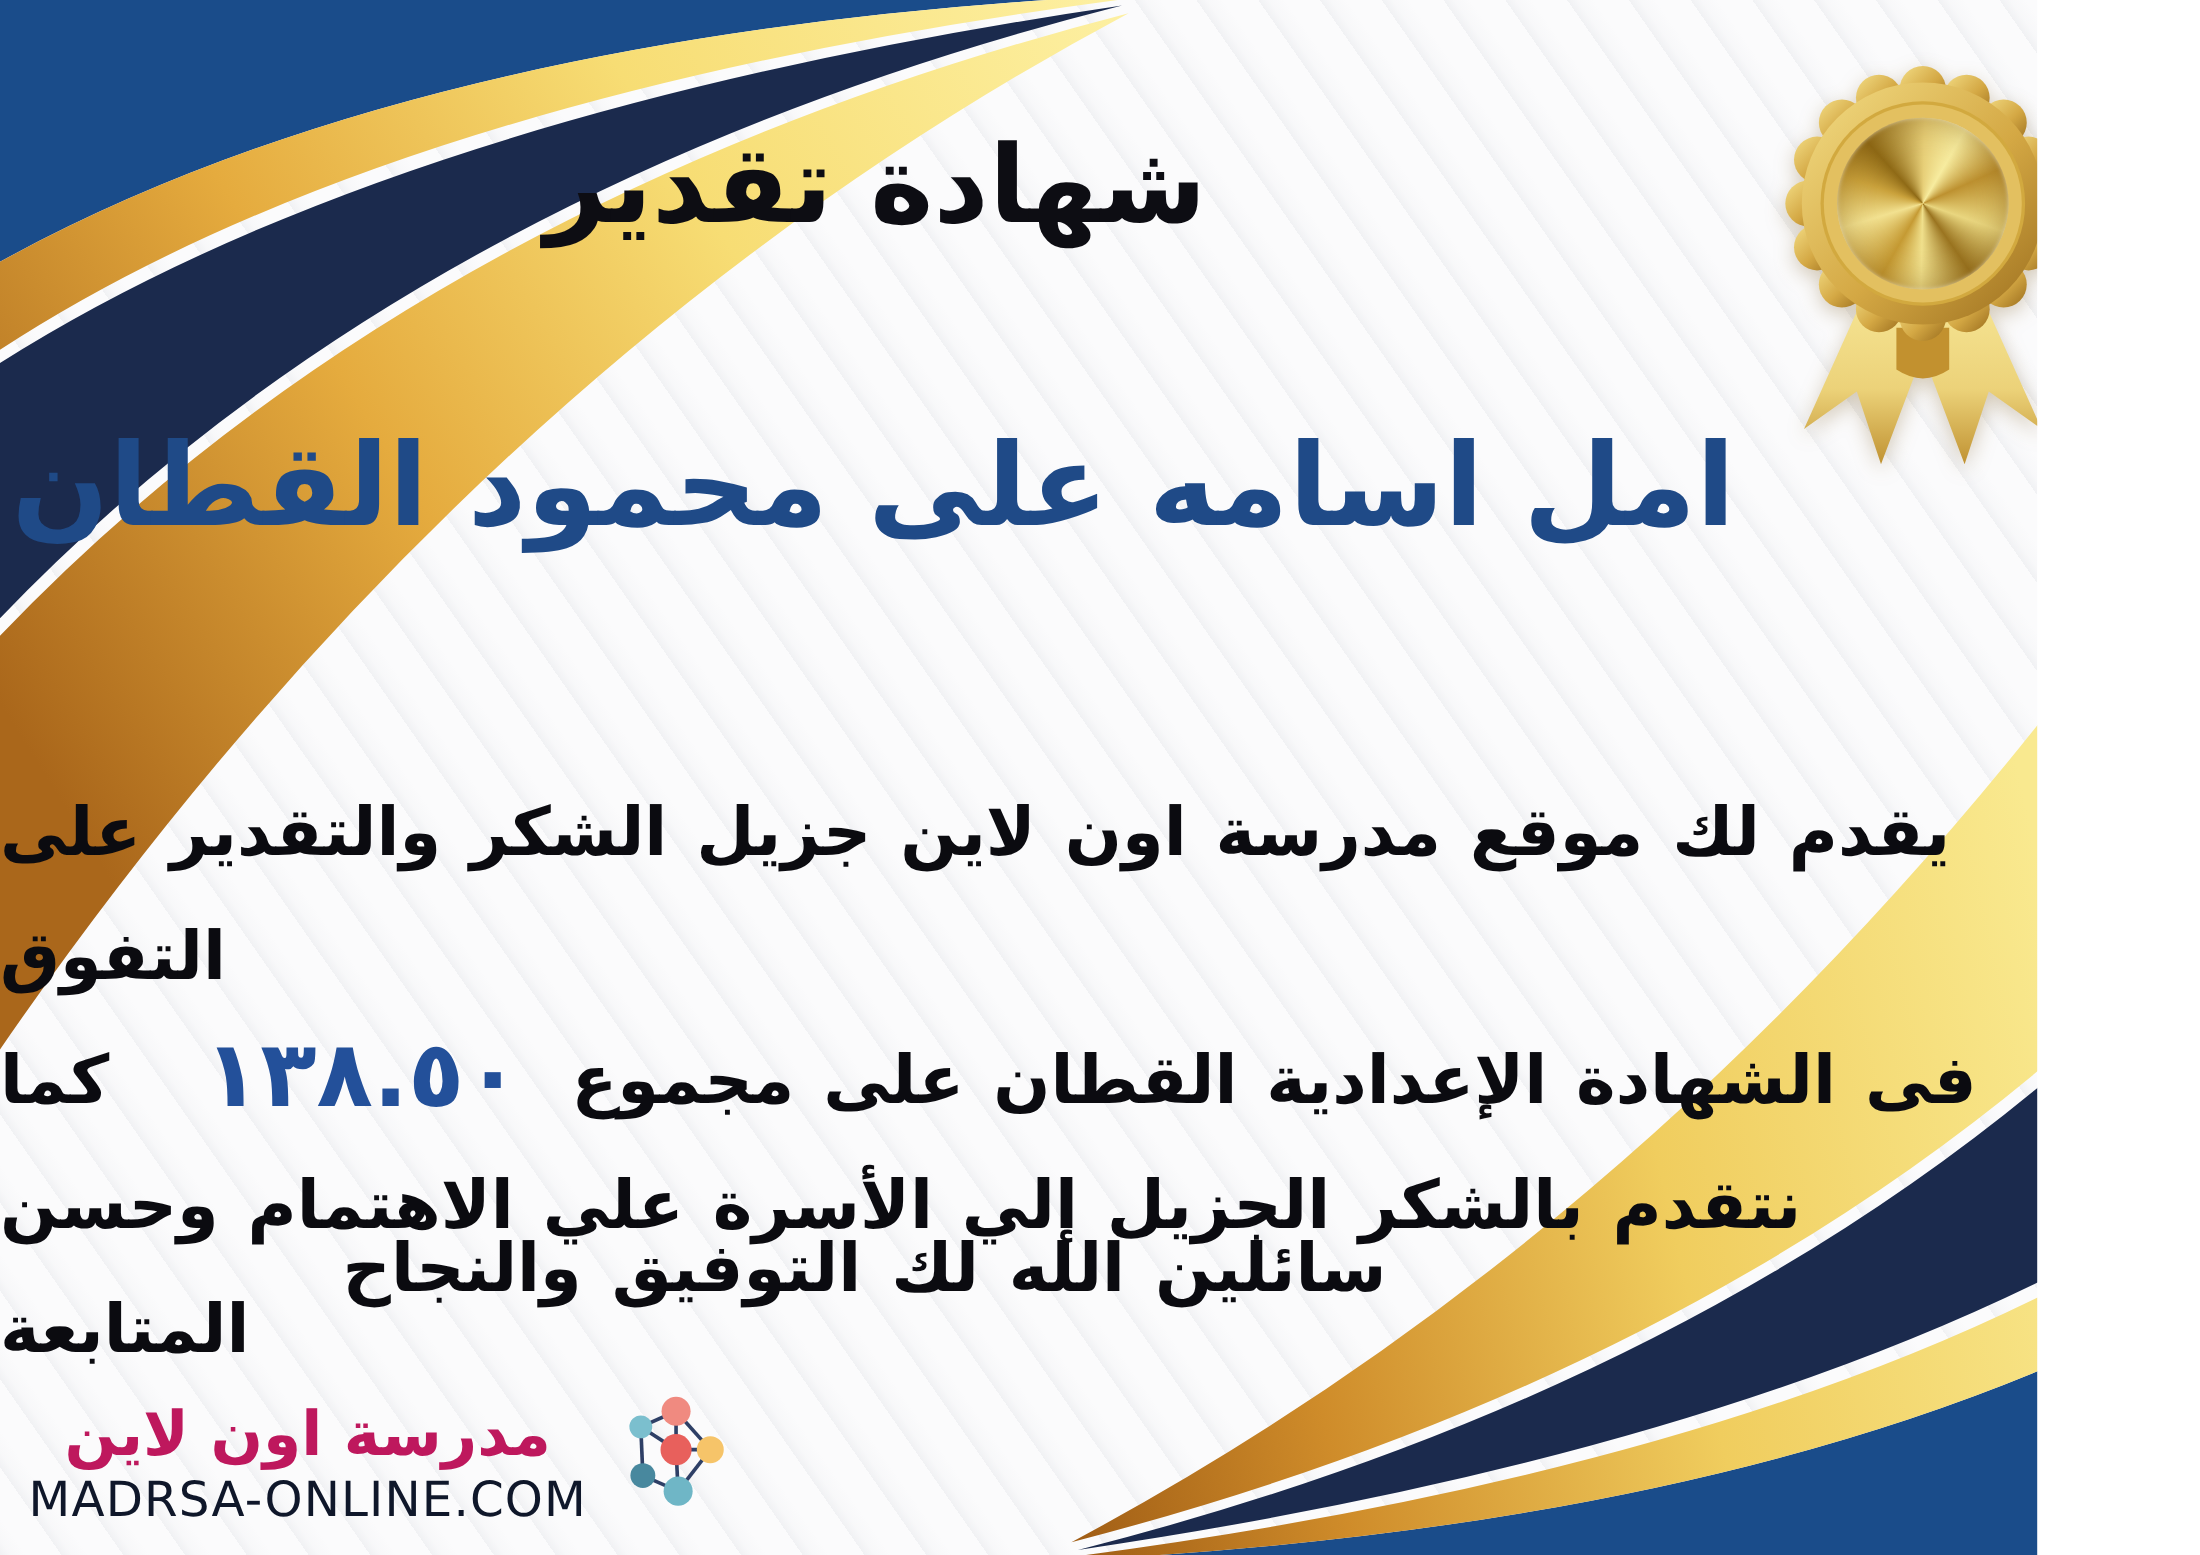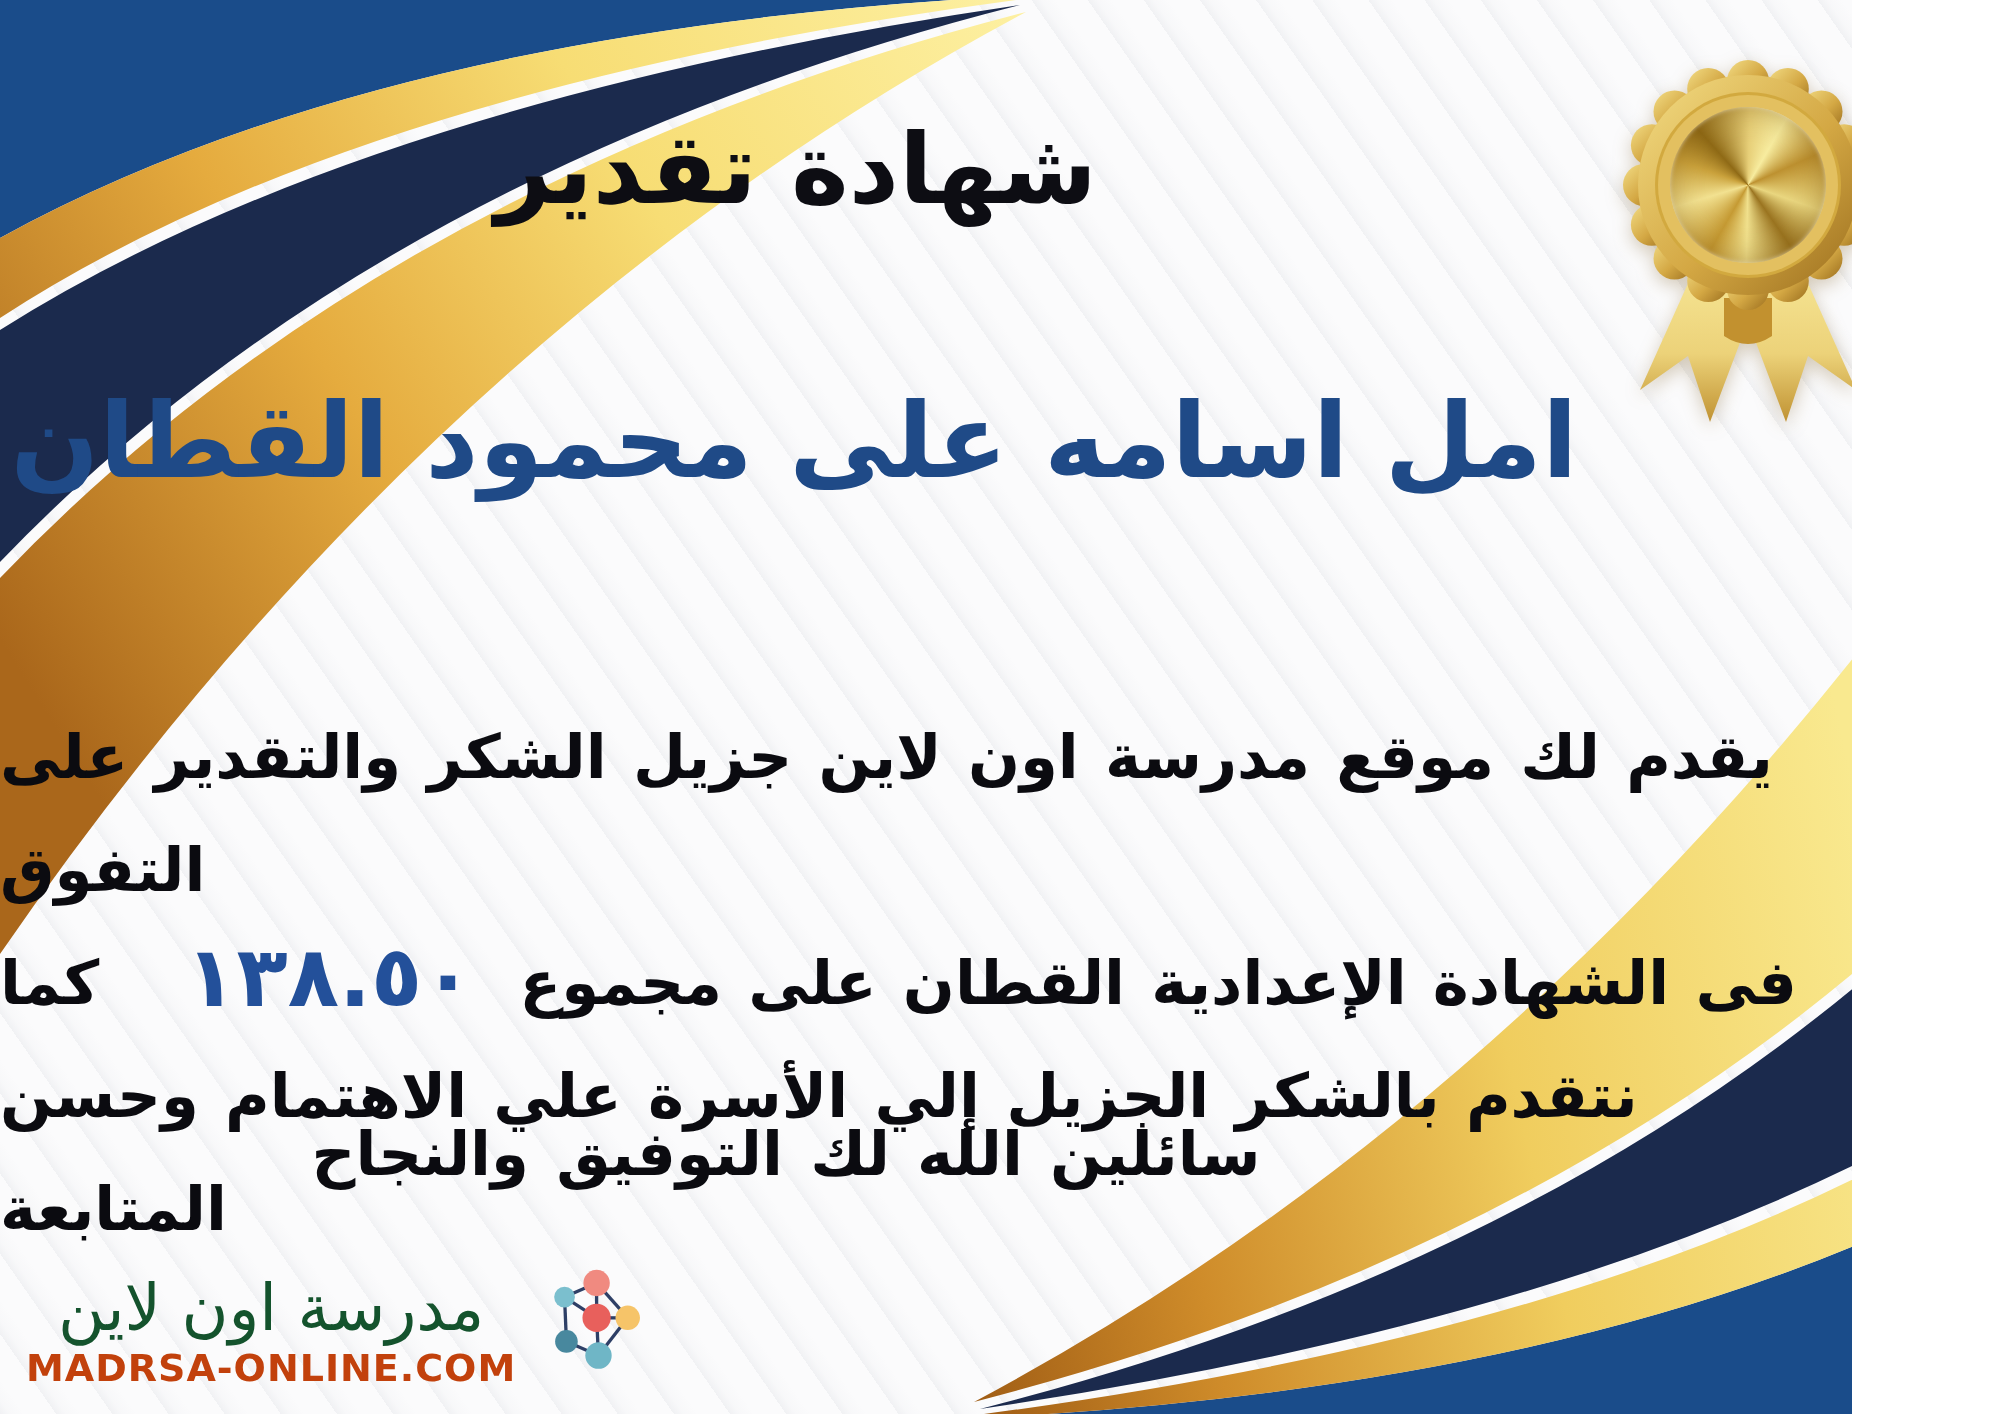--- a/index.html
+++ b/index.html
@@ -52,22 +52,22 @@
       #c59a33, #f2e190 12%, #caa23c 22%, #8f6a16 30%, #e7cf78 42%,
       #f7ec9f 50%, #bd9130 60%, #e9d67f 72%, #9a7420 82%, #f0e08c 92%, #c59a33 100%);
     box-shadow: inset 0 0 30px rgba(120,80,10,0.45), inset 0 0 4px rgba(255,250,225,0.85);
   }
   
   .logo{
     position:absolute; left:26px; bottom:16px;
     display:flex; flex-direction:row; align-items:center; gap:12px;
   }
   .logo-text{display:flex; flex-direction:column; align-items:center;}
-  .logo-ar{font-size:64px; font-weight:normal; color:#14532d; line-height:1.15;}
-  .logo-en{font-size:38px; font-weight:bold; color:#c2410c; letter-spacing:1px; line-height:1.2;}
+  .logo-ar{font-size:56px; font-weight:bold; color:#be185d; line-height:1.15;}
+  .logo-en{font-size:44px; font-weight:normal; color:#0f172a; letter-spacing:1px; line-height:1.2;}
 </style>
 </head>
 <body>
 
 <div class="page">
 
   <div class="stripes"></div>
 
   <svg class="bg" width="2000" height="1414" viewBox="0 0 2000 1414" aria-hidden="true">
     <defs>

